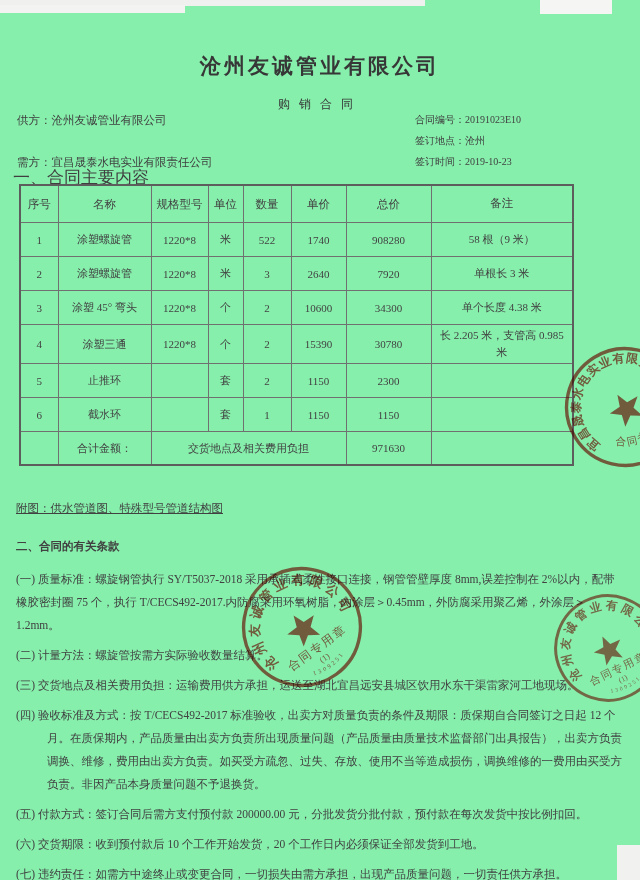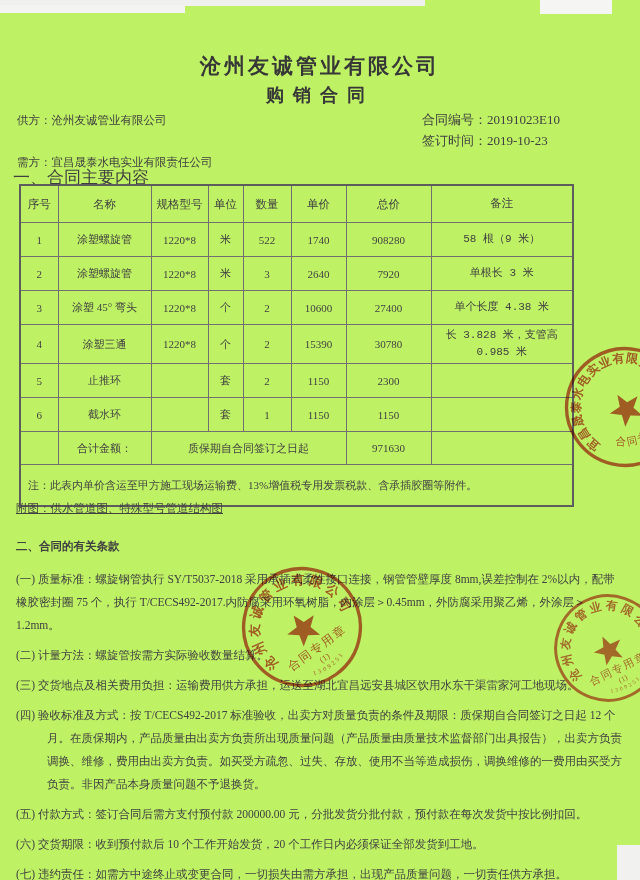--- a/index.html
+++ b/index.html
@@ -1,54 +1,54 @@
 <!DOCTYPE html>
 <html><head>
 <meta charset="utf-8">
 <style>
   html,body{margin:0;padding:0;}
   .page{
     position:relative; width:640px; height:880px;
-    background:#bef264; overflow:hidden;
+    background:#86efac; overflow:hidden;
     font-family:"Liberation Serif","DejaVu Serif",serif;
     color:#3f3f3f;
   }
   .artifact{position:absolute;}
   .band1{left:0;top:0;width:425px;height:6px;background:#f0f0ef;}
   .band2{left:0;top:5px;width:185px;height:8px;background:#f3f3f2;}
   .band3{left:540px;top:0;width:72px;height:14px;background:#f5f5f4;}
   .band4{left:617px;top:845px;width:23px;height:35px;background:#f1f1f0;}
 
   .company-title{position:absolute;top:52px;left:0;width:100%;text-align:center;
     font-size:21px;letter-spacing:3px;font-weight:600;color:#373737;}
-  .doc-title{position:absolute;top:83px;left:0;width:100%;text-align:center;
-    font-size:18px;letter-spacing:9px;font-weight:700;color:#373737;}
+  .doc-title{position:absolute;top:96px;left:0;width:100%;text-align:center;
+    font-size:12px;letter-spacing:9px;font-weight:400;color:#373737;}
 
   .party{position:absolute;left:17px;font-size:11.5px;}
   .party.supplier{top:113px;}
   .party.buyer{top:155px;}
-  .meta{position:absolute;left:415px;top:109px;font-size:13px;line-height:21px;margin-left:7px;}
+  .meta{position:absolute;left:415px;top:109px;font-size:10px;line-height:21px;}
   .meta div{white-space:nowrap;}
   .sec1-heading{position:absolute;left:13px;top:166px;font-size:17px;}
 
   table.items{
     position:absolute;left:19px;top:184px;width:553px;
     border-collapse:collapse;table-layout:fixed;
     font-size:11px;color:#424242;
   }
   table.items td,table.items th{
     border:1px solid #707070;text-align:center;vertical-align:middle;
     padding:2px 3px;font-weight:normal;overflow:hidden;
   }
   table.items{border:2px solid #5d5d5d;}
   table.items thead th{height:32px;font-size:11.5px;}
   table.items tbody td{height:29px;}
   table.items tr.row-total td{height:28px;}
   table.items tr.row-note td{height:30px;text-align:left;padding:5px 7px;font-size:11px;}
-  .c-remark{line-height:1.55;font-family:Liberation Mono, monospace;}
+  .c-remark{line-height:1.55;}
 
   .section2{
     position:absolute;left:16px;top:497px;width:606px;
     font-size:11.5px;line-height:23px;color:#414141;
   }
   .attachment{margin:0 0 8px 0;text-decoration:underline;}
   .sec2-heading{margin:15px 0 10px 0;font-weight:600;}
   .clauses p{margin:0 0 7px 0;}
   .clauses p:nth-child(4){padding-left:31px;text-indent:-31px;}
 
@@ -69,20 +69,21 @@
   <div class="artifact band4"></div>
 
   <div class="company-title">沧州友诚管业有限公司</div>
   <div class="doc-title">购销合同</div>
 
   <div class="party supplier">供方：沧州友诚管业有限公司</div>
   <div class="party buyer">需方：宜昌晟泰水电实业有限责任公司</div>
 
   <div class="meta">
     <div>合同编号：20191023E10</div>
+    <div>签订地点：沧州</div>
     <div>签订时间：2019-10-23</div>
   </div>
 
   <div class="sec1-heading">一、合同主要内容</div>
 
   <table class="items">
     <colgroup>
       <col style="width:38px">
         <col style="width:93px">
         <col style="width:57px">
@@ -125,32 +126,32 @@
           <td class="c-total">7920</td>
           <td class="c-remark">单根长 3 米</td>
         </tr>
         <tr>
           <td class="c-no">3</td>
           <td class="c-name">涂塑 45° 弯头</td>
           <td class="c-spec">1220*8</td>
           <td class="c-unit">个</td>
           <td class="c-qty">2</td>
           <td class="c-price">10600</td>
-          <td class="c-total">27400</td>
+          <td class="c-total">34300</td>
           <td class="c-remark">单个长度 4.38 米</td>
         </tr>
         <tr>
           <td class="c-no">4</td>
           <td class="c-name">涂塑三通</td>
           <td class="c-spec">1220*8</td>
           <td class="c-unit">个</td>
           <td class="c-qty">2</td>
           <td class="c-price">15390</td>
           <td class="c-total">30780</td>
-          <td class="c-remark">长 3.828 米，支管高 0.985 米</td>
+          <td class="c-remark">长 2.205 米，支管高 0.985 米</td>
         </tr>
         <tr>
           <td class="c-no">5</td>
           <td class="c-name">止推环</td>
           <td class="c-spec"></td>
           <td class="c-unit">套</td>
           <td class="c-qty">2</td>
           <td class="c-price">1150</td>
           <td class="c-total">2300</td>
           <td class="c-remark"></td>
@@ -163,26 +164,23 @@
           <td class="c-qty">1</td>
           <td class="c-price">1150</td>
           <td class="c-total">1150</td>
           <td class="c-remark"></td>
         </tr>
       </tbody>
     <tbody>
       <tr class="row-total">
         <td></td>
         <td>合计金额：</td>
-        <td colspan="4">质保期自合同签订之日起</td>
+        <td colspan="4">交货地点及相关费用负担</td>
         <td>971630</td>
         <td></td>
-      </tr>
-      <tr class="row-note">
-        <td colspan="8">注：此表内单价含运至甲方施工现场运输费、13%增值税专用发票税款、含承插胶圈等附件。</td>
       </tr>
     </tbody>
   </table>
 
   <div class="section2">
     <p class="attachment">附图：供水管道图、特殊型号管道结构图</p>
     <p class="sec2-heading">二、合同的有关条款</p>
     <div class="clauses">
         <p>(一) 质量标准：螺旋钢管执行 SY/T5037-2018 采用承插式柔性接口连接，钢管管壁厚度 8mm,误差控制在 2%以内，配带橡胶密封圈 75 个，执行 T/CECS492-2017.内防腐采用环氧树脂，内涂层＞0.45mm，外防腐采用聚乙烯，外涂层＞1.2mm。</p>
         <p>(二) 计量方法：螺旋管按需方实际验收数量结算。</p>

